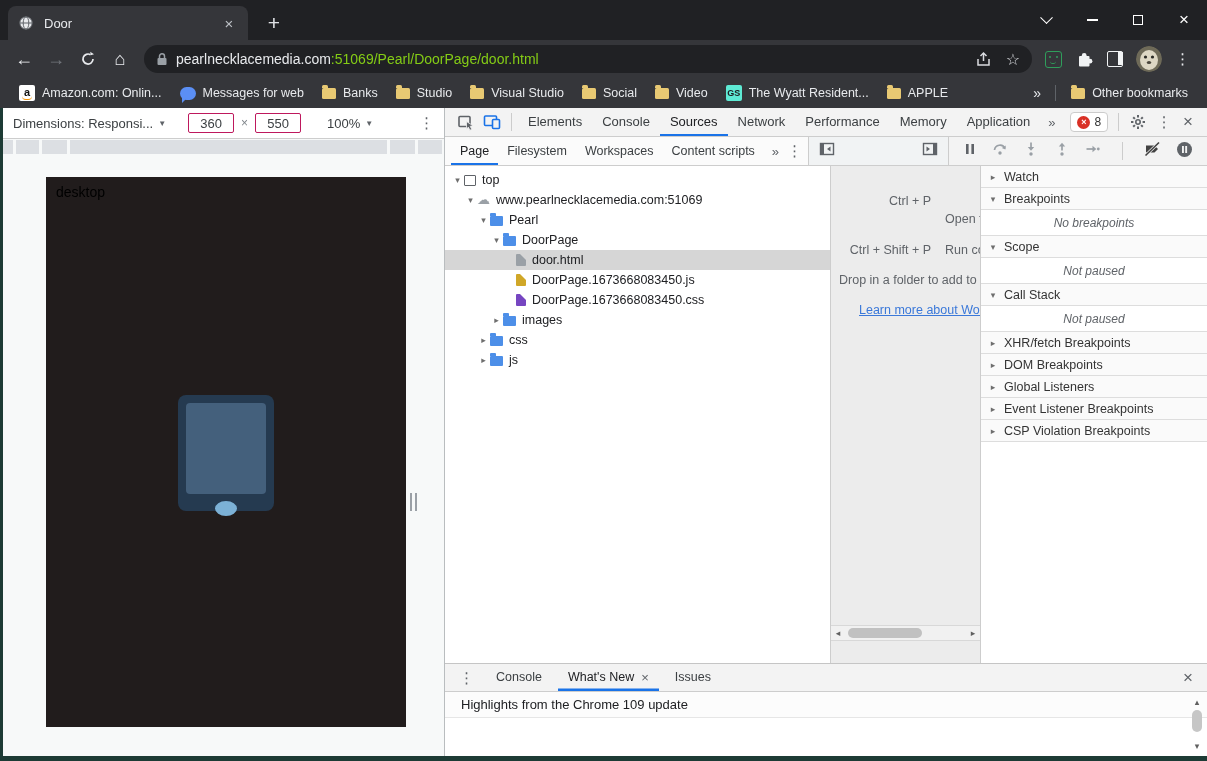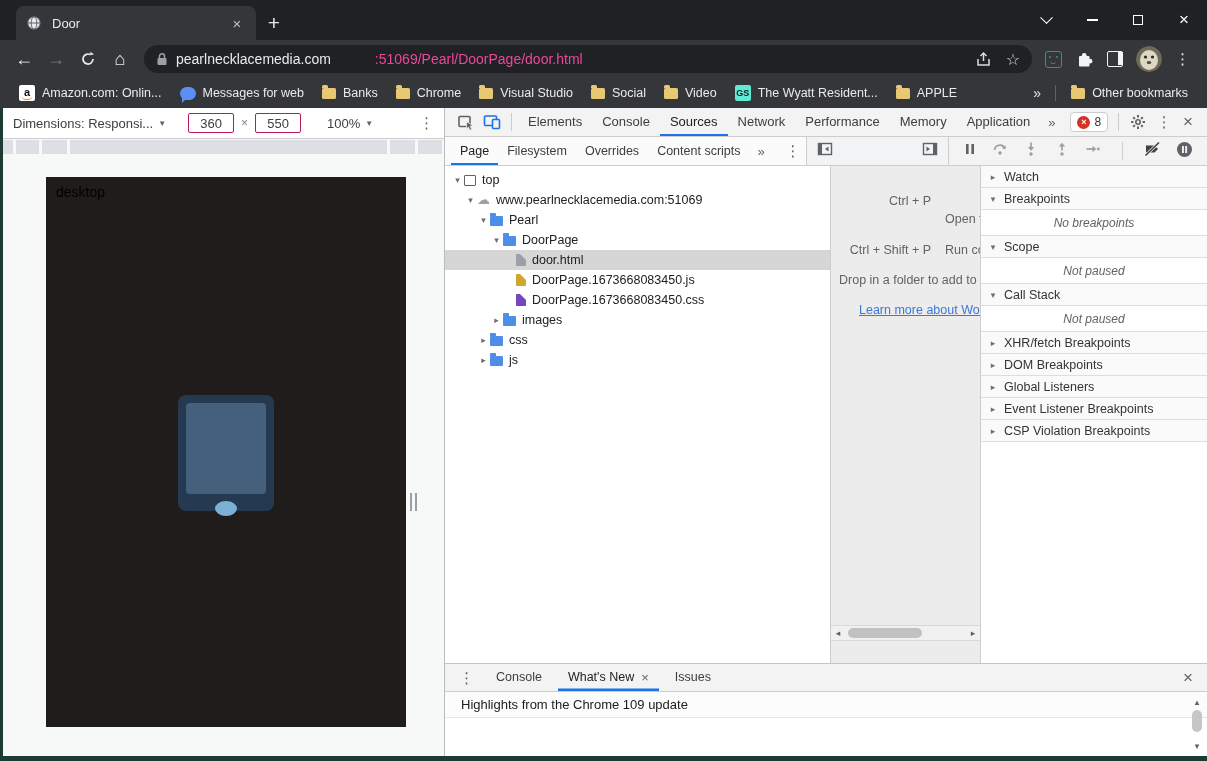--- a/index.html
+++ b/index.html
@@ -2,37 +2,37 @@
 <html><head>
 <meta charset="utf-8">
 <style>
   * { box-sizing: border-box; margin: 0; padding: 0; }
   html,body { width:1207px; height:761px; overflow:hidden; }
   body { font-family:"Liberation Sans", sans-serif; position:relative; background:#fff; }
   .abs { position:absolute; }
 
   
   #titlebar { left:0; top:0; width:1207px; height:40px; background:#202124; }
-  #tab { left:8px; top:6px; width:240px; height:34px; background:#35363a; border-radius:8px 8px 0 0; display:flex; align-items:center; padding:0 10px;margin-left:8px; }
+  #tab { left:8px; top:6px; width:240px; height:34px; background:#35363a; border-radius:8px 8px 0 0; display:flex; align-items:center; padding:0 10px; }
   .tab-title { flex:1; color:#e8eaed; font-size:13px; margin-left:10px; white-space:nowrap; overflow:hidden; }
   .tab-close { color:#bdc1c6; font-size:15px; width:18px; text-align:center; cursor:default; }
   #newtab { left:260px; top:9px; width:28px; height:28px; color:#dfe1e5; font-size:21px; display:flex; align-items:center; justify-content:center; }
   #wincontrols { right:0; top:0; height:40px; display:flex; }
   .wc { width:46px; height:40px; display:flex; align-items:center; justify-content:center; color:#fff; }
   .chev { width:9px; height:9px; border-right:1.6px solid #fff; border-bottom:1.6px solid #fff; transform:rotate(45deg) translate(-2px,-2px); }
   .minbar { width:11px; height:1.6px; background:#fff; }
   .maxbox { width:10px; height:10px; border:1.3px solid #fff; }
   .wclose { font-size:17px; }
 
   #toolbar { left:0; top:40px; width:1207px; height:38px; background:#35363a; display:flex; align-items:center; }
   .navbtn { width:32px; height:32px; display:flex; align-items:center; justify-content:center; font-size:18px; color:#e8eaed; }
   .navbtn.dim { color:#73777d; }
   #addrbar { margin-left:8px; width:888px; height:28px; background:#202124; border-radius:14px; display:flex; align-items:center; padding:0 12px; font-size:14px; white-space:nowrap; }
   .url-domain { color:#e8eaed; margin-left:8px; }
-  .url-rest { color:#ec4899;margin-left:44px; }
+  .url-rest { color:#84cc16; }
   .addr-spacer { flex:1; }
   .addr-ic { margin-left:14px; display:flex; }
   .star { color:#dadce0; font-size:16px; }
   .rt-ic { margin-left:13px; display:flex; align-items:center; justify-content:center; }
   .greenext { width:17px; height:17px; border:1.8px solid #2f9e5b; border-radius:3px; position:relative; }
   .greenext i { position:absolute; top:4px; width:2px; height:2px; background:#2f9e5b; border-radius:50%; }
   .greenext i.l { left:3px; } .greenext i.r { right:3px; }
   .greenext u { position:absolute; left:3.5px; bottom:2.5px; width:6px; height:3px; border-bottom:1.6px solid #2f9e5b; border-radius:0 0 4px 4px; }
   .sidepanel { width:16px; height:16px; border:1.7px solid #f1f3f4; border-radius:2px; position:relative; }
   .sidepanel::after { content:""; position:absolute; right:-0.5px; top:-0.5px; width:5px; height:13.5px; background:#f1f3f4; }
@@ -228,21 +228,21 @@
   <span class="bm">
     <span class="chatbub"></span>
     <span>Messages for web</span>
   </span>
   <span class="bm">
     <span class="bmfolder"></span>
     <span>Banks</span>
   </span>
   <span class="bm">
     <span class="bmfolder"></span>
-    <span>Chrome</span>
+    <span>Studio</span>
   </span>
   <span class="bm">
     <span class="bmfolder"></span>
     <span>Visual Studio</span>
   </span>
   <span class="bm">
     <span class="bmfolder"></span>
     <span>Social</span>
   </span>
   <span class="bm">
@@ -348,21 +348,21 @@
         </svg>
     </span>
     <span class="ticon menu-dots" style="color:#5f6368">⋮</span>
     <span class="x-btn">×</span>
   </div>
 
   <div id="dt-row2">
     <div class="nav-col">
       <span class="src-tab active">Page</span>
       <span class="src-tab">Filesystem</span>
-      <span class="src-tab">Overrides</span>
+      <span class="src-tab">Workspaces</span>
       <span class="src-tab">Content scripts</span>
       <span class="ovf">»</span>
       <span class="spacer"></span>
       <span class="menu-dots" style="color:#5f6368">⋮</span>
     </div>
     <div class="mid-col">
       <span>
         <svg width="16" height="16" viewBox="0 0 16 16">
             <rect x="1.5" y="2.5" width="13" height="11" fill="none" stroke="#5f6368" stroke-width="1.4"></rect>
             <rect x="1.5" y="2.5" width="3.5" height="11" fill="#5f6368"></rect>

